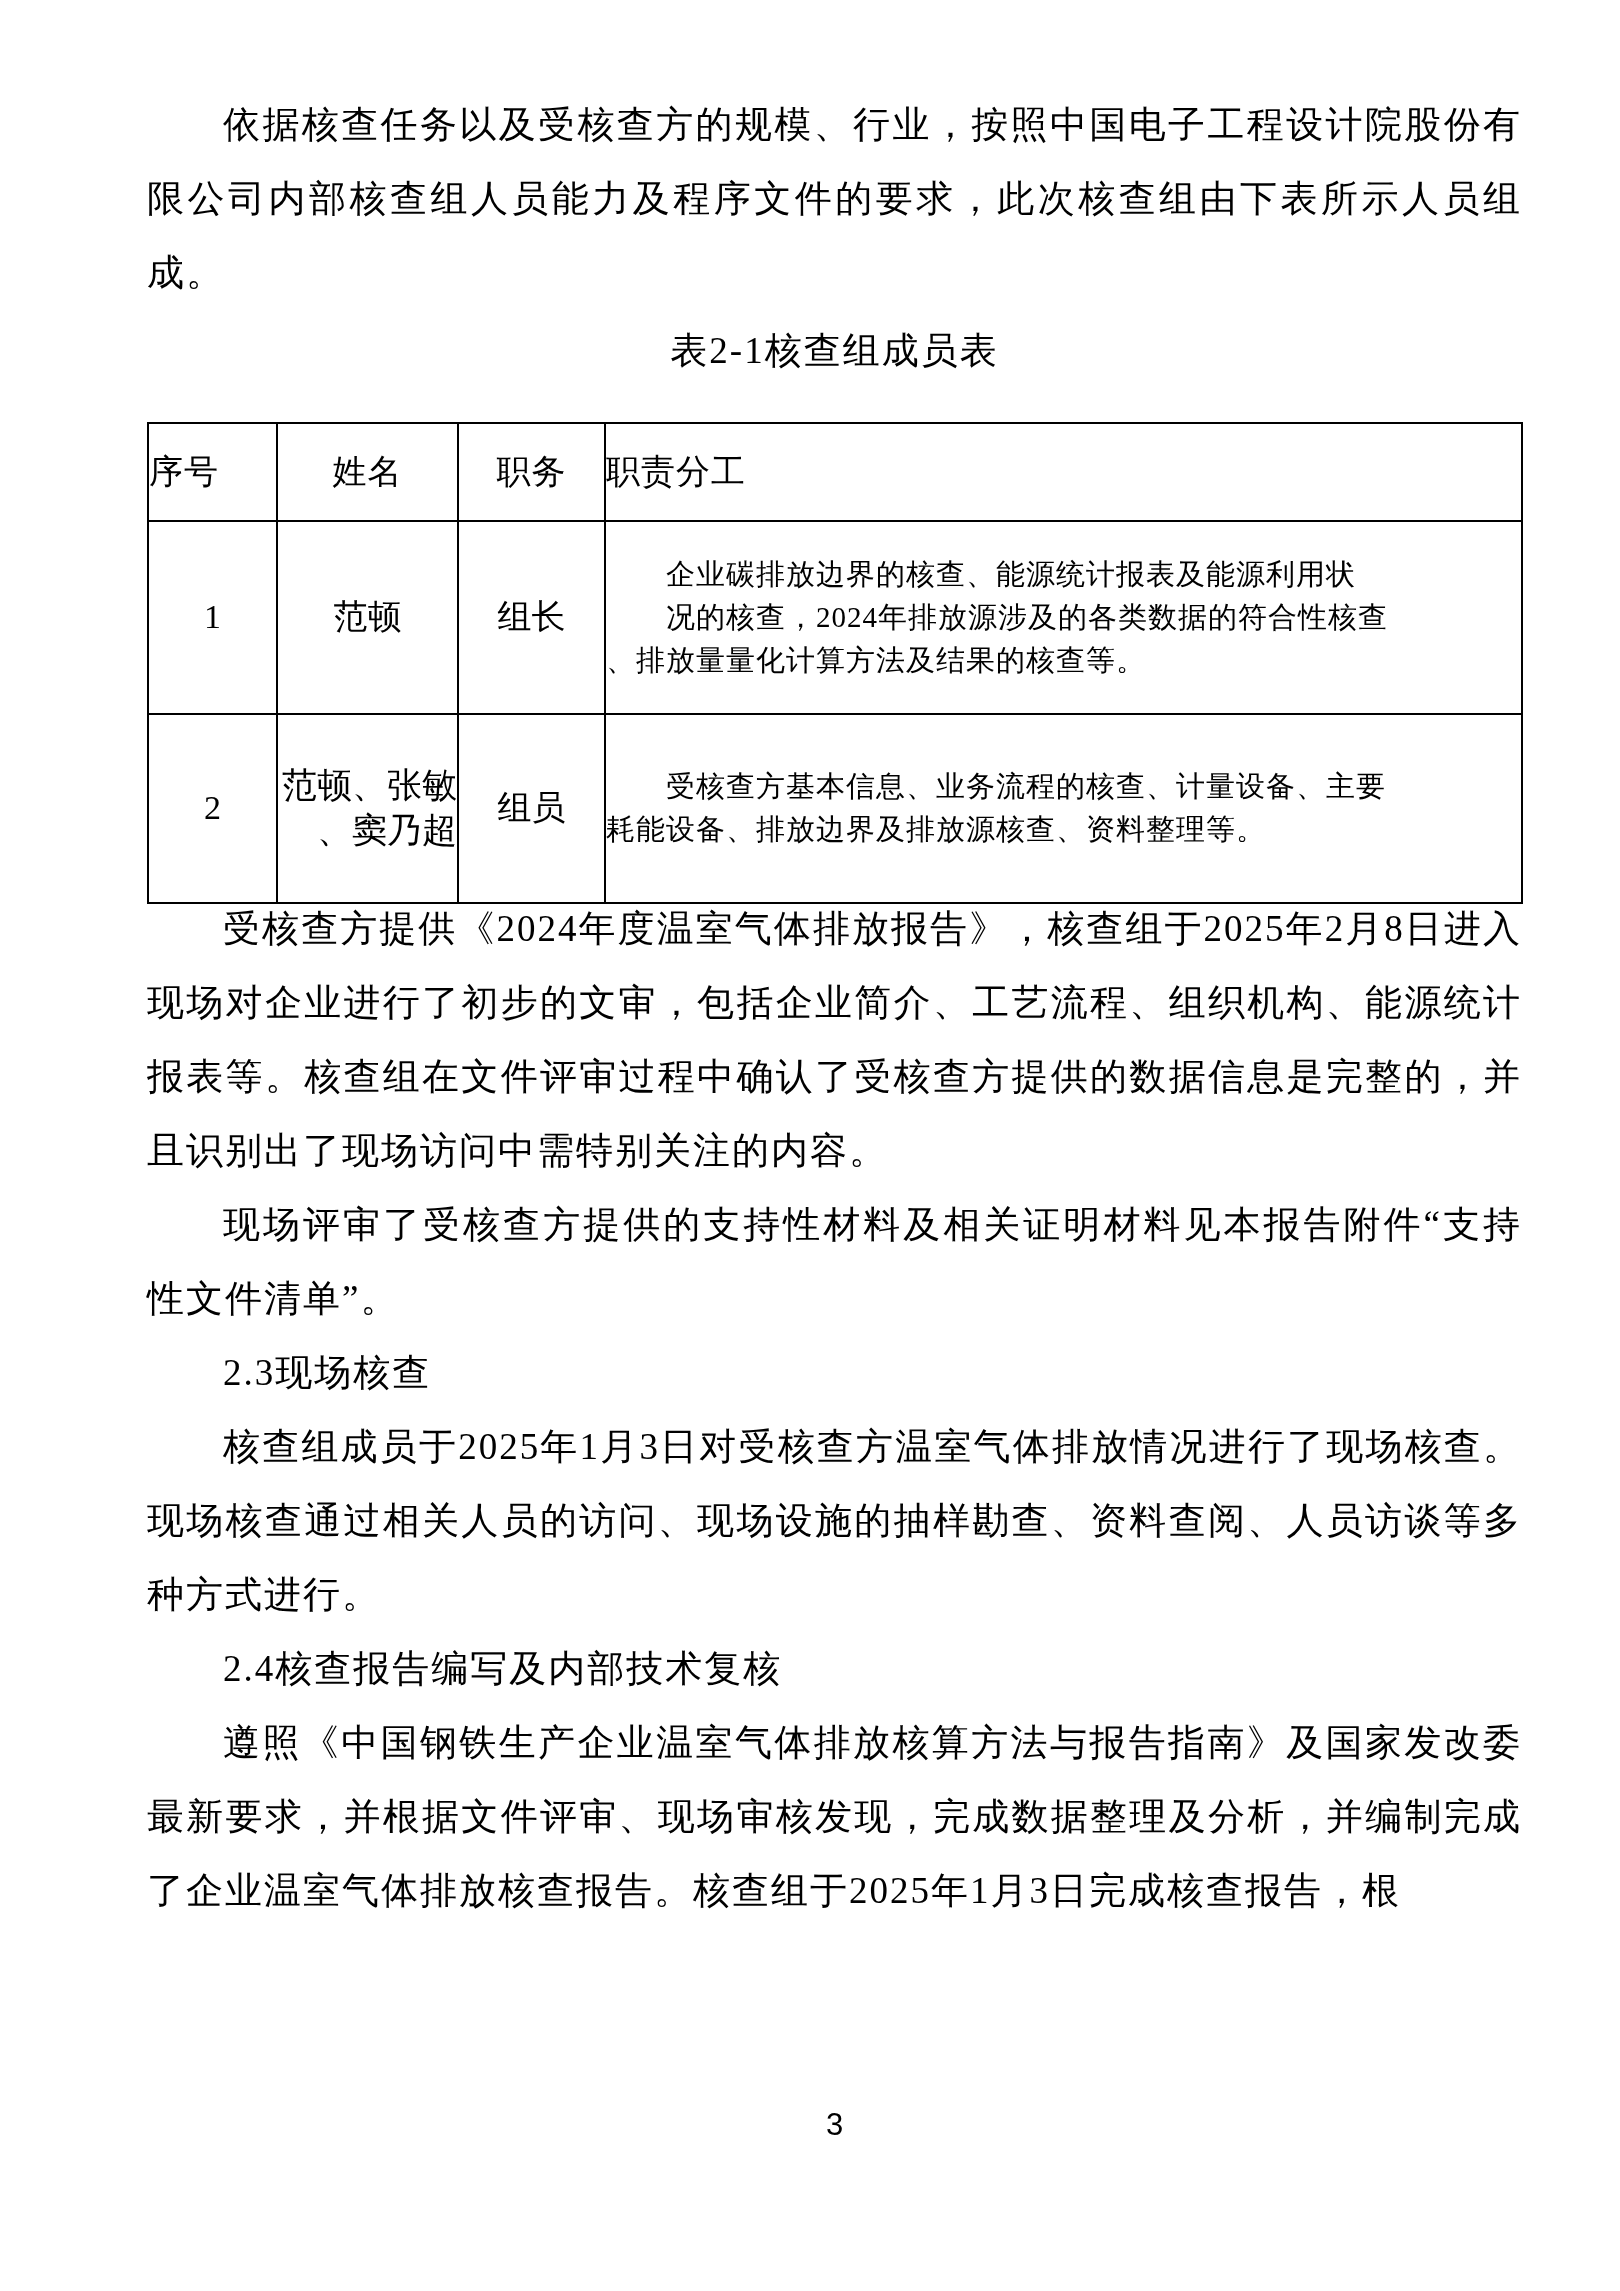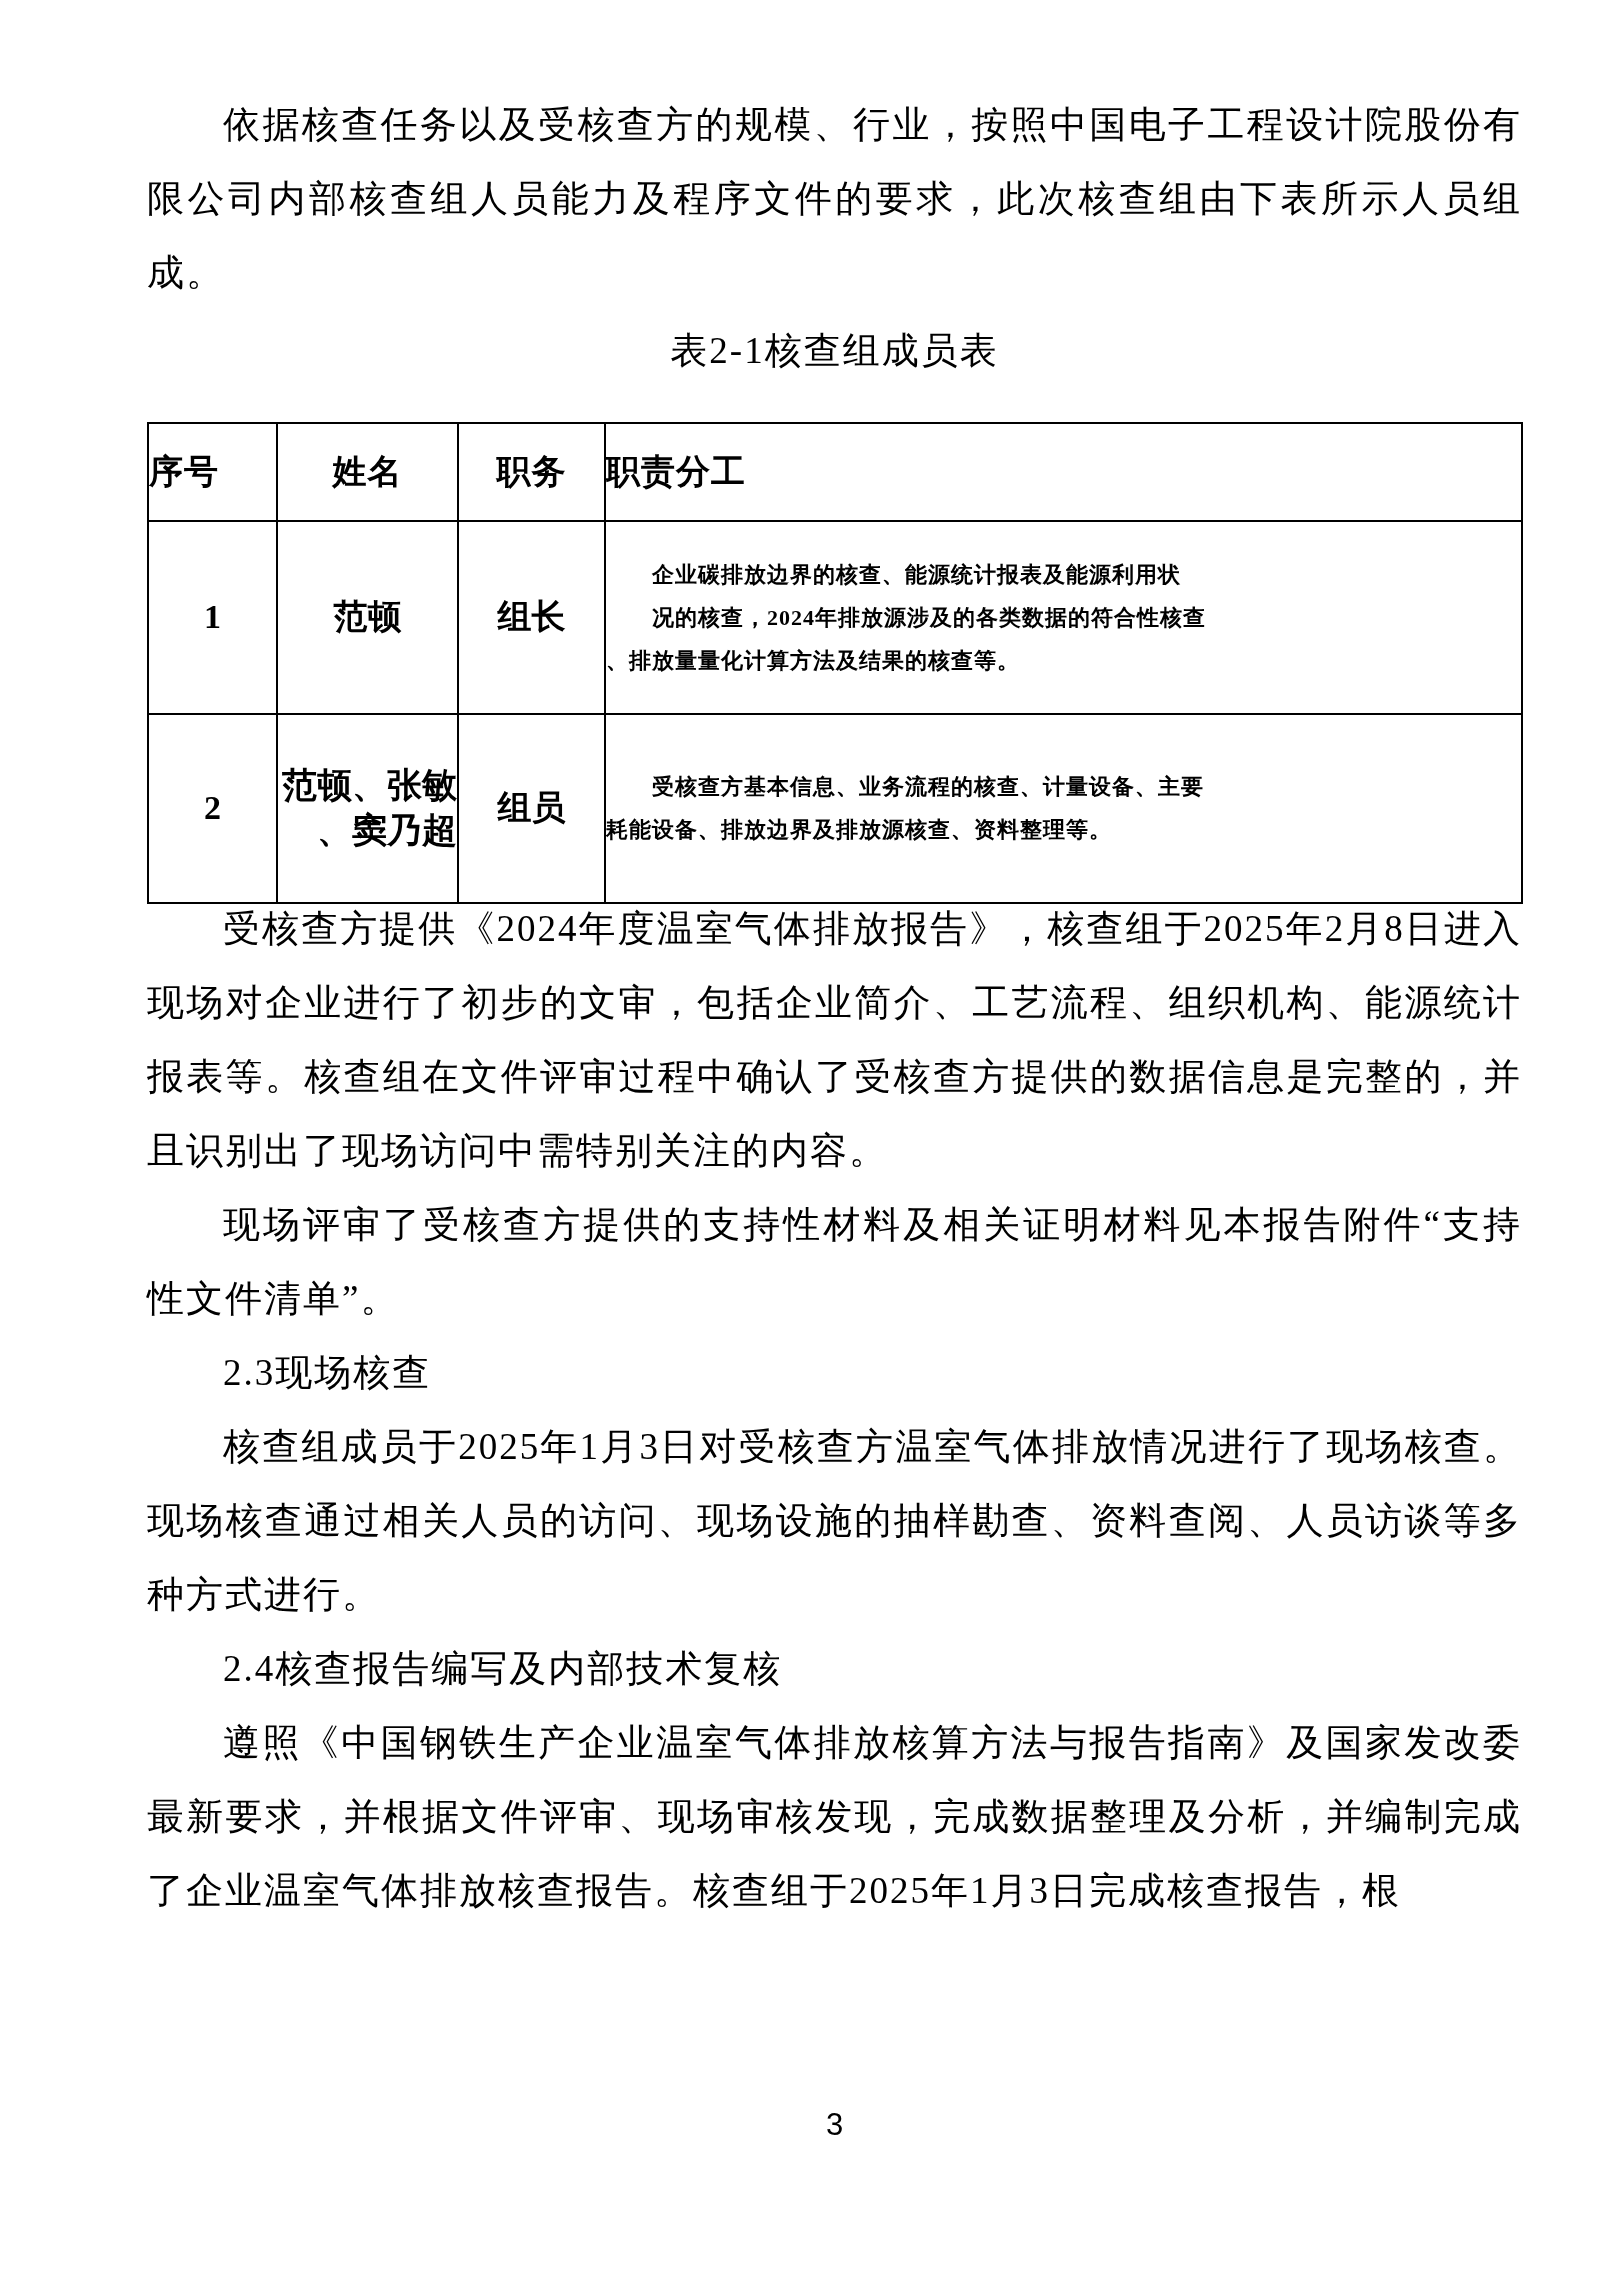--- a/index.html
+++ b/index.html
@@ -40,21 +40,21 @@
   }
   table.members-table {
     margin-top: 34px;
     width: 1375px;
     border-collapse: collapse;
     table-layout: fixed;
   }
   .members-table th,
   .members-table td {
     border: 2px solid #000000;
-    font-weight: bold;
+    font-weight: normal;
     vertical-align: middle;
     padding: 0;
   }
   .tr-header { height: 98px; }
   .tr-row1   { height: 193px; }
   .tr-row2   { height: 189px; }
   .members-table th {
     font-size: 34px;
     letter-spacing: 1px;
   }
@@ -66,21 +66,21 @@
     text-align: center;
     font-size: 34px;
   }
   .cell-name {
     text-align: right;
     font-size: 35px;
     line-height: 45px;
     white-space: pre-line;
   }
   .cell-duty {
-    font-size: 22px;
+    font-size: 29px;
     line-height: 43px;
     letter-spacing: 1px;
     text-align: left;
     white-space: pre-line;
     padding: 0 9.8px 0 3.9px;
   }
   .sections {
     margin-top: -11.8px;
   }
   .sections p { margin: 0; }

